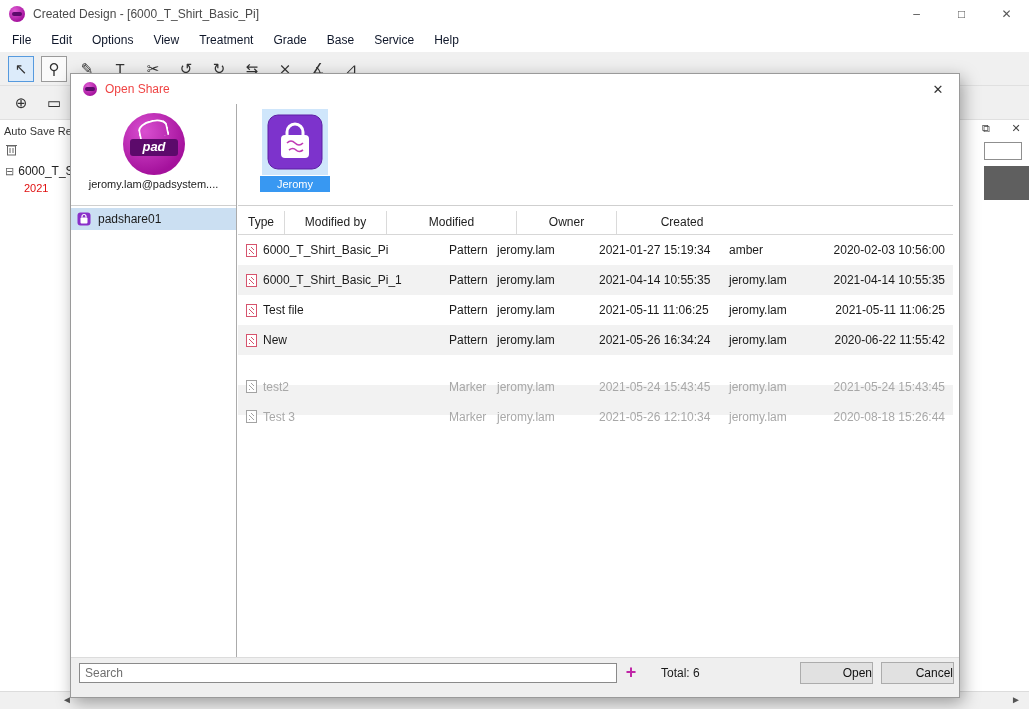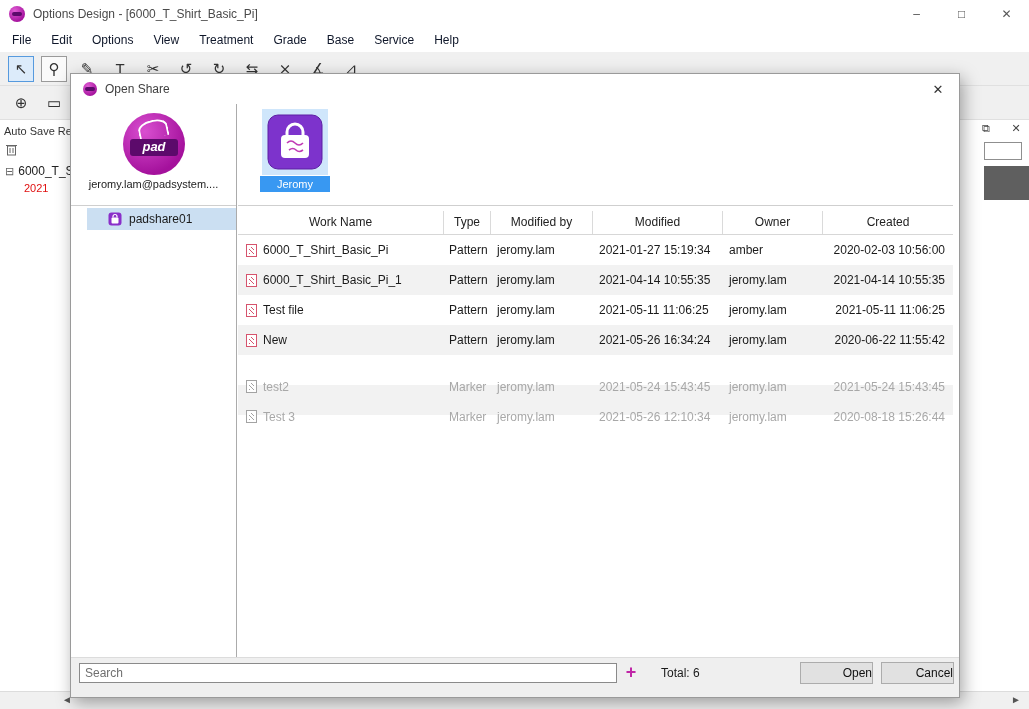--- a/index.html
+++ b/index.html
@@ -44,34 +44,34 @@
   .scroll-left { left:62px; }
   .scroll-right { right:8px; }
 
   
   .dialog { position:absolute; left:70px; top:73px; width:890px; height:625px; background:#fff;
     border:1px solid #9a9a9a; box-shadow:3px 5px 16px rgba(0,0,0,.35); }
   .dialog-titlebar { position:absolute; left:0; right:0; top:0; height:30px; display:flex; align-items:center; background:#fff; }
   .dialog-icon { width:14px; height:14px; border-radius:50%;
     background: radial-gradient(circle at 35% 30%, #e05cd4, #a4119c 75%); margin:0 8px 0 12px; position:relative; }
   .dialog-icon::after { content:""; position:absolute; left:2px; top:5px; width:10px; height:4px; background:#5c0a6b; border-radius:2px; }
-  .dialog-title { font-size:12px; color:#404040; }
+  .dialog-title { font-size:12px; color:#ef4444; }
   .dialog-close { margin-left:auto; width:42px; height:30px; display:flex; align-items:center; justify-content:center; font-size:13px; color:#333; }
 
   .pane-left { position:absolute; left:0; top:30px; width:166px; bottom:30px; border-right:1px solid #ababab; background:#fff; }
   .account-block { position:absolute; left:0; right:0; top:0; height:102px; border-bottom:1px solid #cfcfcf; }
   .pad-logo { position:absolute; left:52px; top:9px; width:62px; height:62px; border-radius:50%;
     background: radial-gradient(circle at 35% 30%, #d94fd0, #a4119c 72%); }
   .pad-squiggle { position:absolute; left:15px; top:7px; width:30px; height:18px; border:2px solid #fff; border-bottom:none; border-radius:50% 45% 0 0; transform:rotate(-12deg); }
   .pad-band { position:absolute; left:7px; right:7px; top:26px; height:17px; background:#5c0a6b; border-radius:3px;
     color:#fff; font-style:italic; font-weight:bold; font-size:13px; text-align:center; line-height:16px; }
   .account-email { position:absolute; left:0; right:0; top:74px; text-align:center; font-size:11px; color:#222; white-space:nowrap; overflow:hidden; }
 
   .folder-list { position:absolute; left:0; right:0; top:102px; bottom:0; }
-  .folder-item { height:22px; margin-top:2px; display:flex; align-items:center; gap:7px; padding-left:21px; background:#cbdff2;margin-left:16px; }
+  .folder-item { height:22px; margin-top:2px; display:flex; align-items:center; gap:7px; padding-left:6px; background:#cbdff2; }
   .folder-label { font-size:12px; color:#1a1a1a; }
 
   .pane-right { position:absolute; left:167px; top:30px; width:715px; bottom:30px; background:#fff; }
   .top-panel { position:absolute; left:0; top:0; width:715px; height:102px; border-bottom:1px solid #cfcfcf; background:#fff; }
   .share-item { position:absolute; left:22px; top:5px; width:70px; }
   .share-icon-bg { width:66px; height:66px; margin:0 auto; background:#cfe6fb; display:flex; align-items:center; justify-content:center; }
   .share-label { margin-top:1px; background:#3898f2; color:#fff; font-size:11px; text-align:center; line-height:16px; }
 
   .thead { position:absolute; left:0; top:107px; width:715px; height:24px; display:flex; border-bottom:1px solid #d7d7d7; background:#fff; }
   .hcell { font-size:12px; color:#222; text-align:center; line-height:22px; border-right:1px solid #dadada; white-space:nowrap; overflow:hidden; }
@@ -102,21 +102,21 @@
   .btn-open { left:729px; }
   .btn-cancel { left:810px; }
 </style>
 </head>
 <body>
 
 <div class="screen">
 
   <div class="titlebar">
     <div class="app-icon"></div>
-    <div class="title-text">Options Design - [6000_T_Shirt_Basic_Pi]</div>
+    <div class="title-text">Created Design - [6000_T_Shirt_Basic_Pi]</div>
     <div class="win-btns">
       <div class="win-btn">–</div>
       <div class="win-btn">□</div>
       <div class="win-btn">✕</div>
     </div>
   </div>
 
   <div class="menubar">
       <span class="menu-item">File</span>
       <span class="menu-item">Edit</span>
@@ -239,21 +239,20 @@
               <path d="M20 21 v-3 a8 8 0 0 1 16 0 v3" fill="none" stroke="#fff" stroke-width="3"></path>
               <path d="M20 29 q4 -4 8 0 t8 0" stroke="#c03ab5" fill="none" stroke-width="1.6"></path>
               <path d="M22 36 q4 -3 7 0 t7 0" stroke="#c03ab5" fill="none" stroke-width="1.6"></path>
             </svg>
           </div>
           <div class="share-label">Jeromy</div>
         </div>
       </div>
 
       <div class="thead">
-          <div class="hcell col0">Work Name</div>
           <div class="hcell col1">Type</div>
           <div class="hcell col2">Modified by</div>
           <div class="hcell col3">Modified</div>
           <div class="hcell col4">Owner</div>
           <div class="hcell col5">Created</div>
         </div>
       <div class="tbody">
           <div class="trow">
             <div class="tcell col0 c-name">
               <span class="doc-icon"></span>

